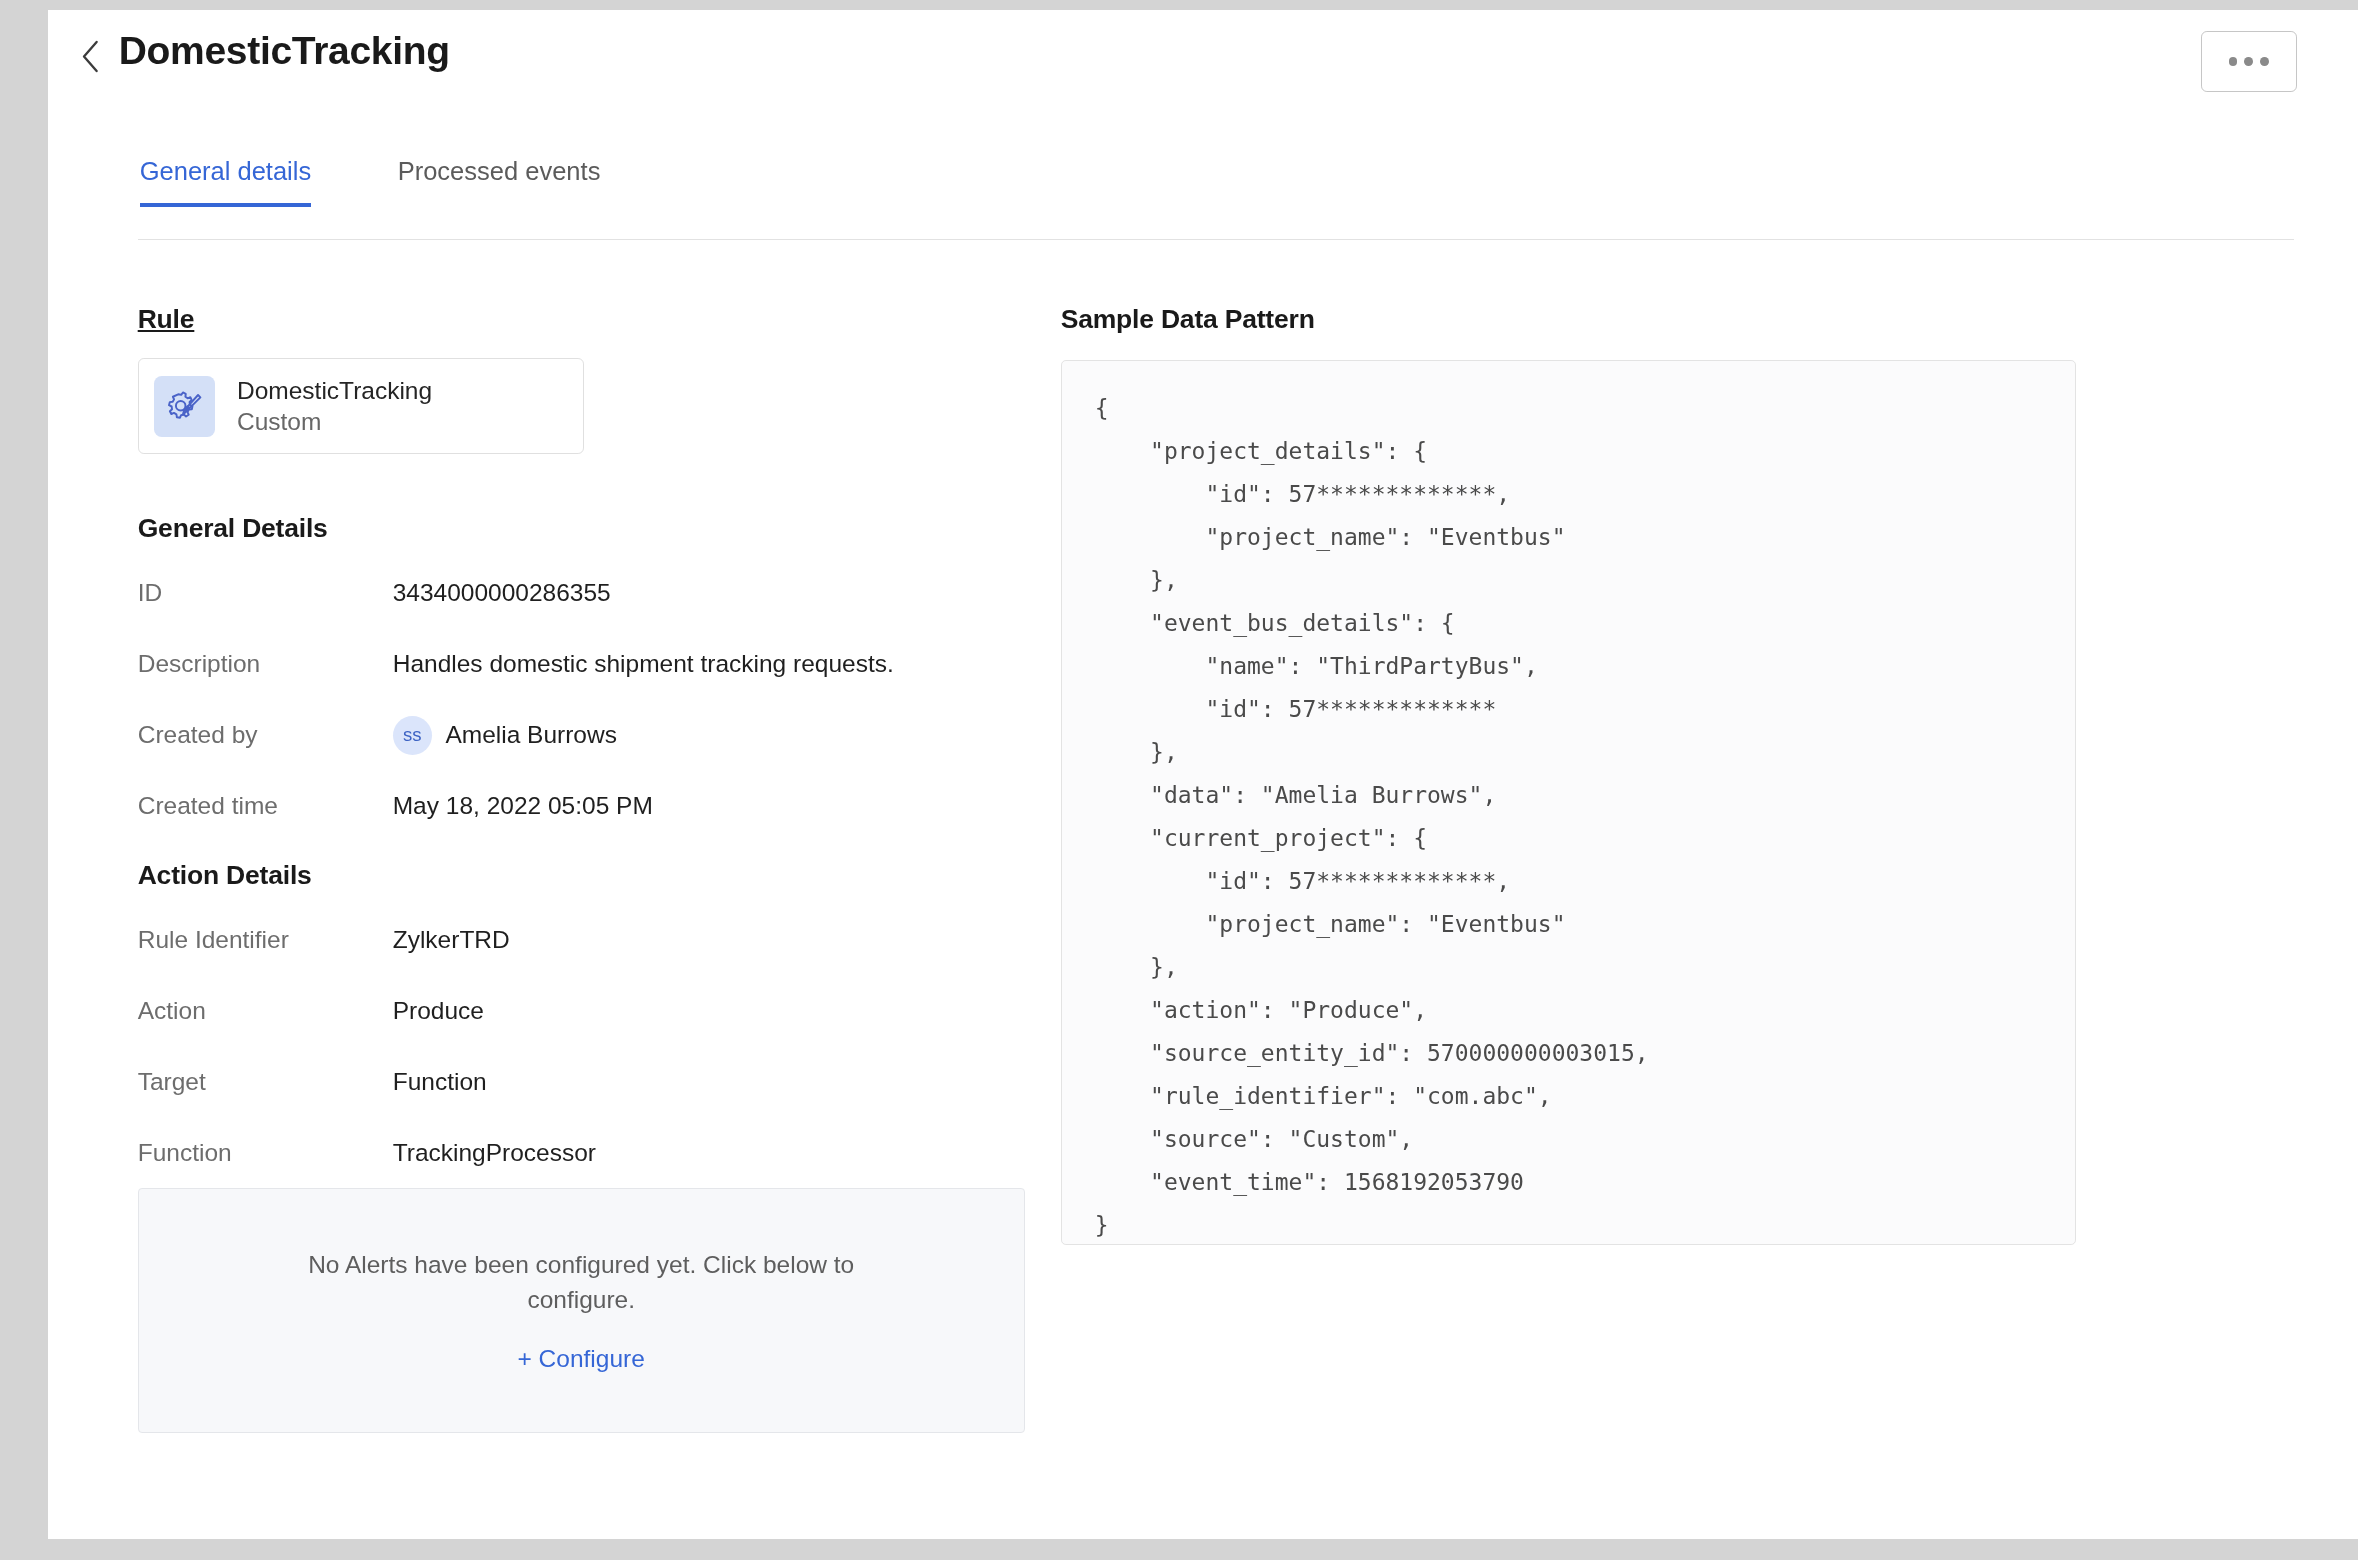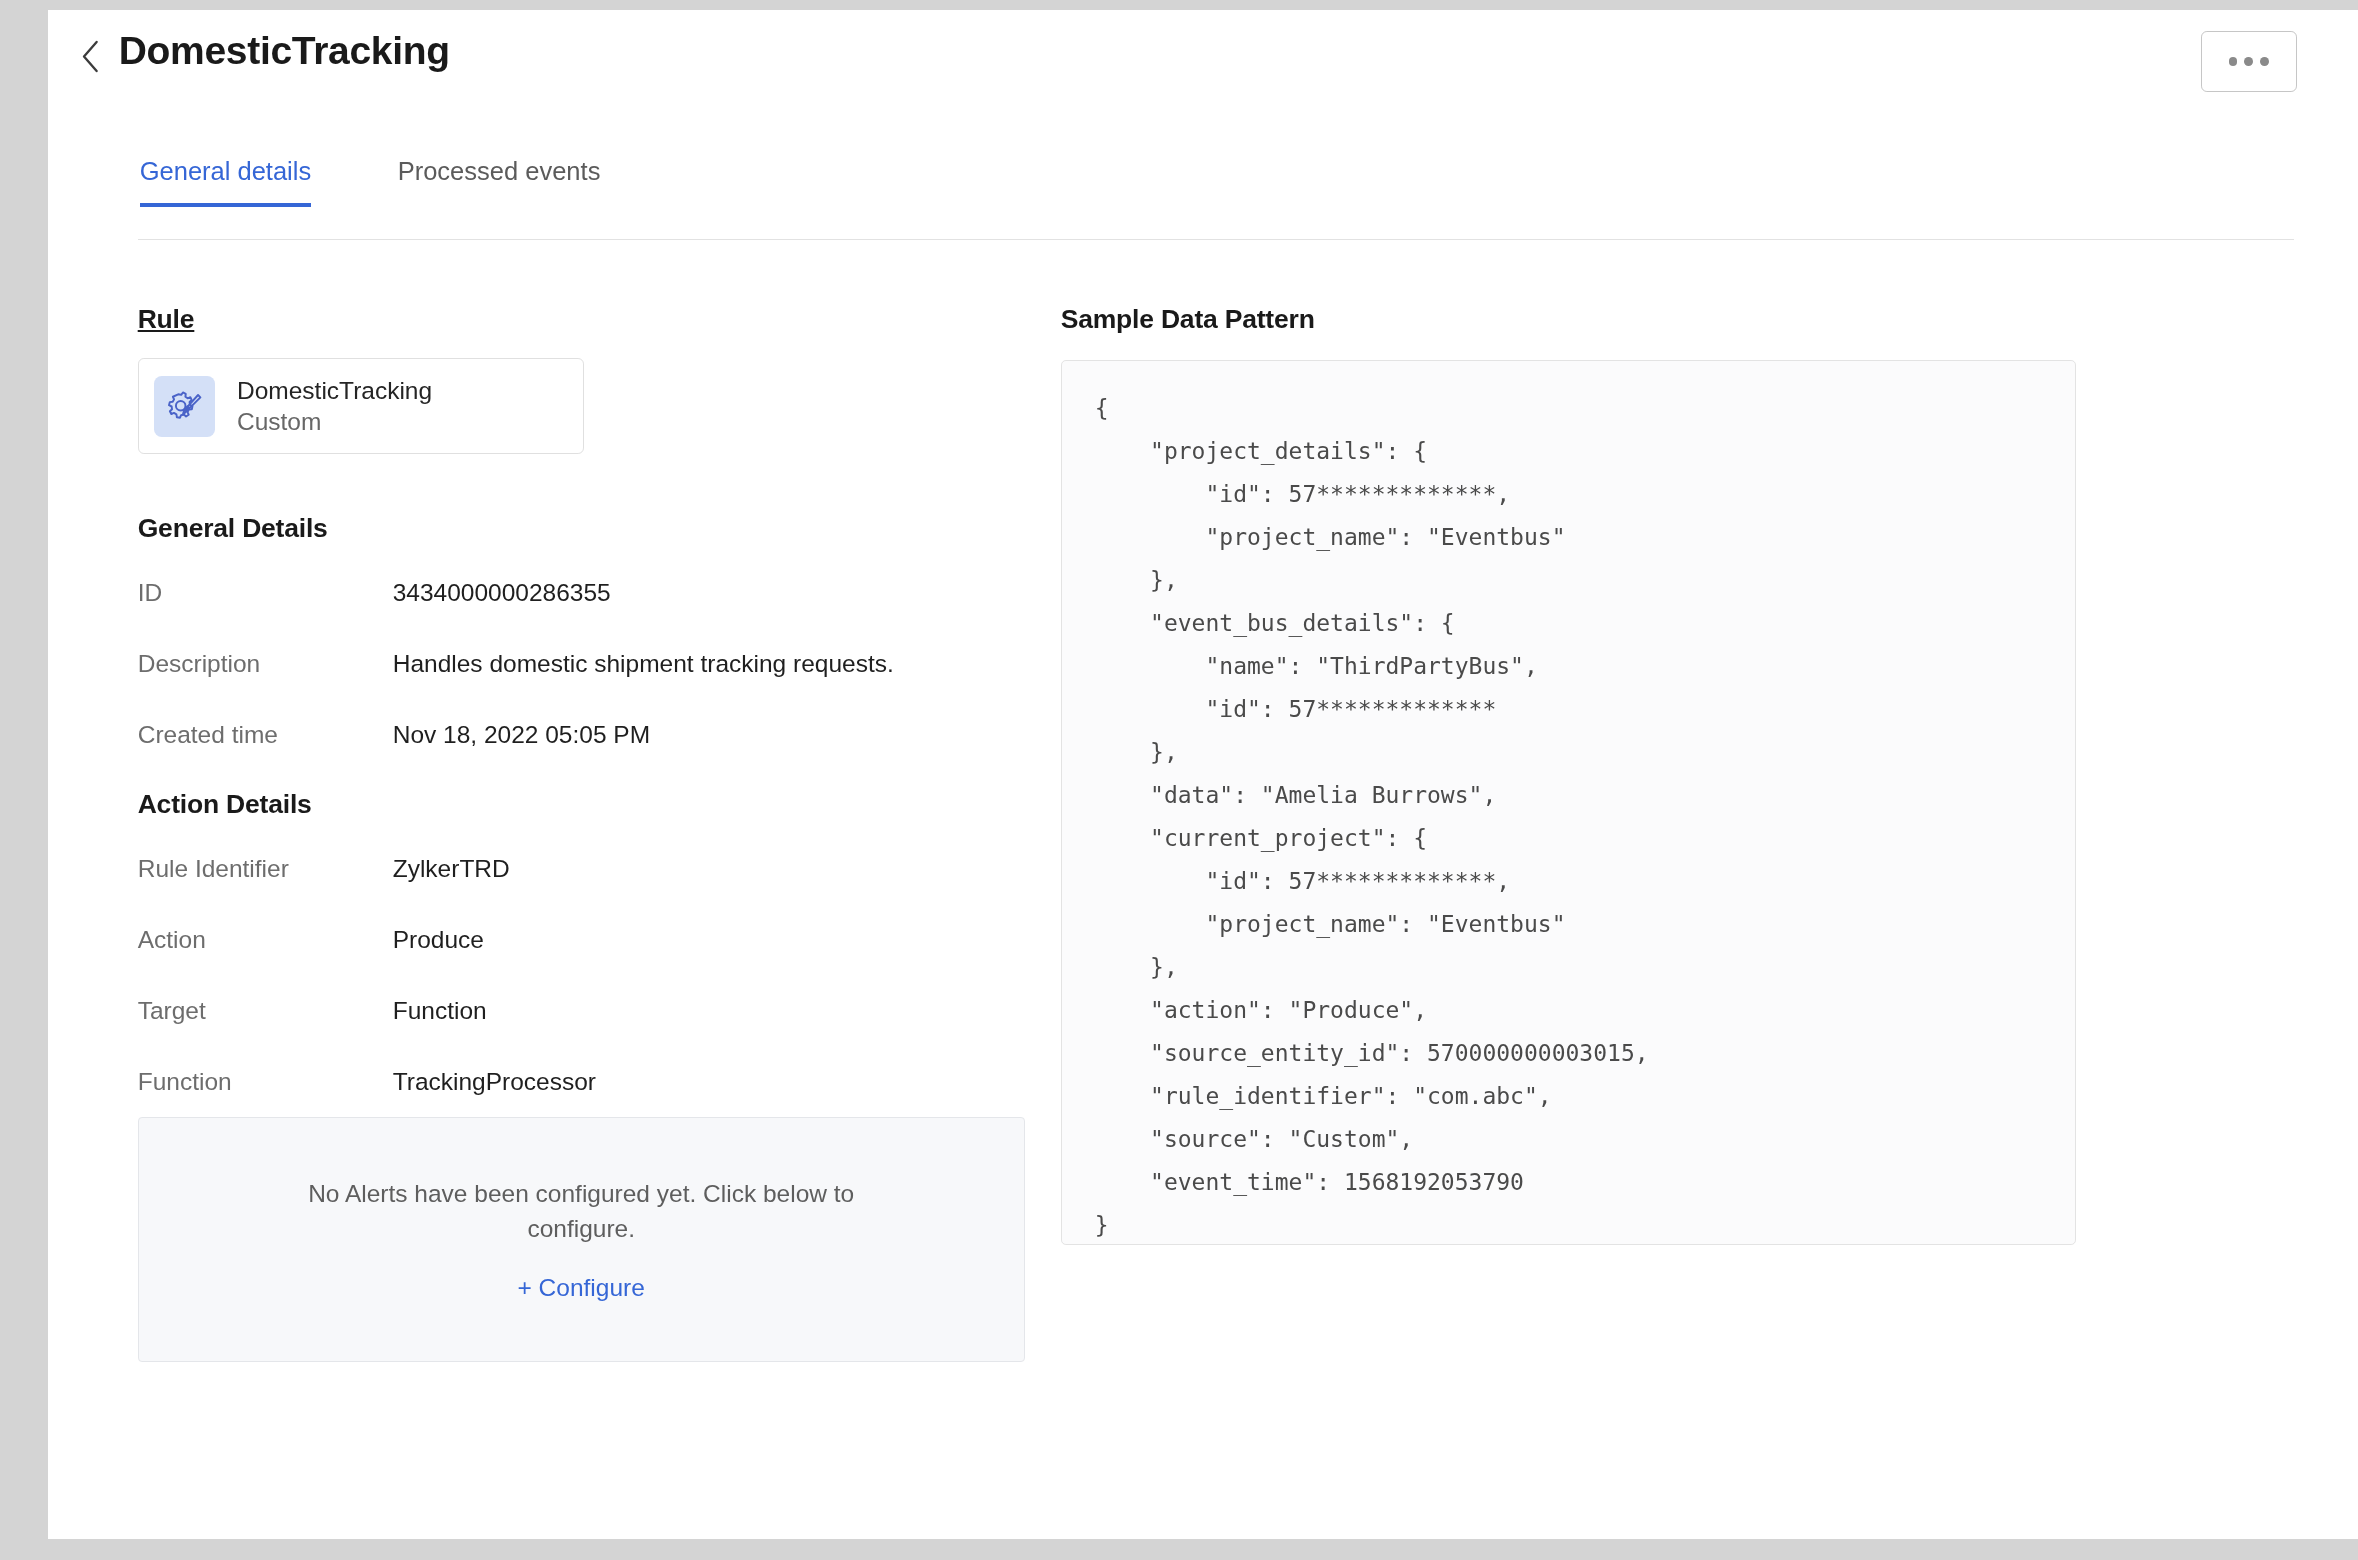--- a/index.html
+++ b/index.html
@@ -308,24 +308,31 @@
     <div class="detail-row">
       <div class="detail-label">ID</div>
       <div class="detail-value">3434000000286355</div>
     </div>
 
     <div class="detail-row">
       <div class="detail-label">Description</div>
       <div class="detail-value">Handles domestic shipment tracking requests.</div>
     </div>
 
+    <div class="detail-row">
+      <div class="detail-label">Created by</div>
+      <div class="detail-value">
+        <span id="avatar">ss</span>
+        <span>Amelia Burrows</span>
+      </div>
+    </div>
 
     <div class="detail-row">
       <div class="detail-label">Created time</div>
-      <div class="detail-value">Nov 18, 2022 05:05 PM</div>
+      <div class="detail-value">May 18, 2022 05:05 PM</div>
     </div>
 
     <div class="section-heading" id="action-details-heading">Action Details</div>
 
     <div class="detail-row">
       <div class="detail-label">Rule Identifier</div>
       <div class="detail-value">ZylkerTRD</div>
     </div>
 
     <div class="detail-row">

